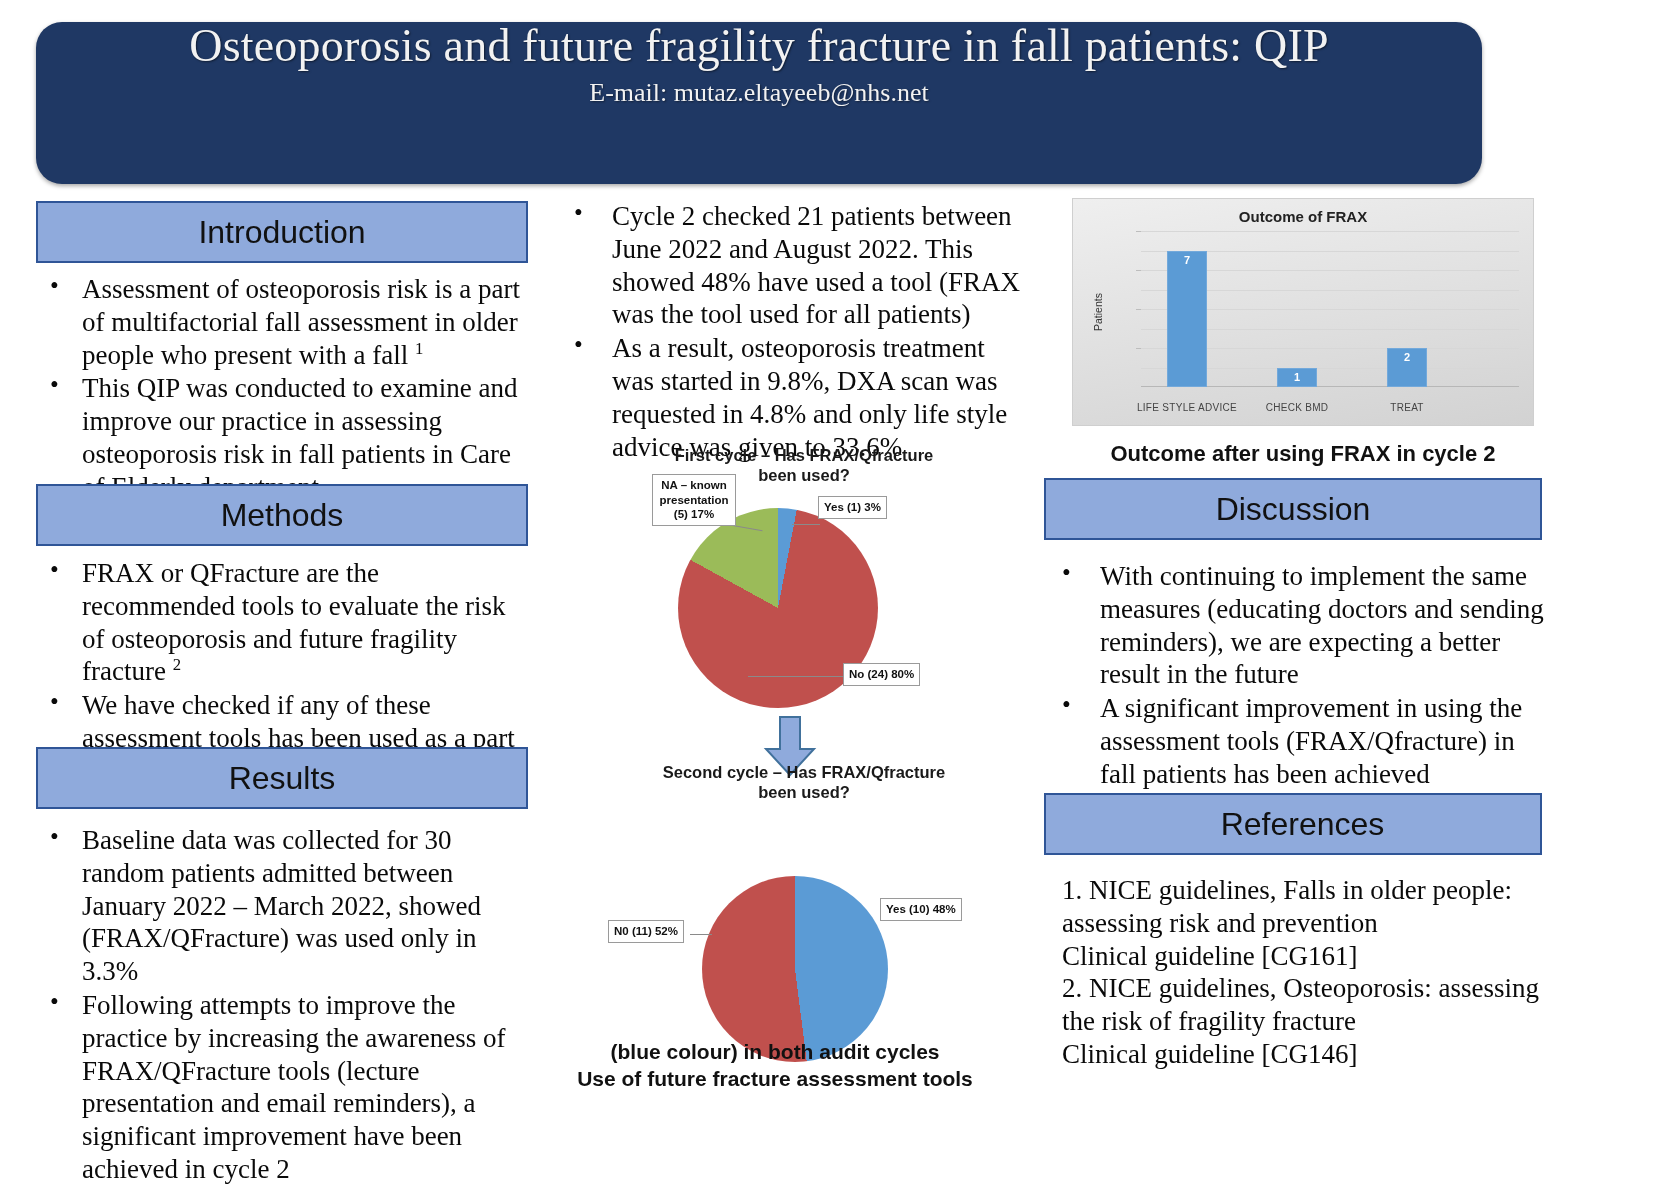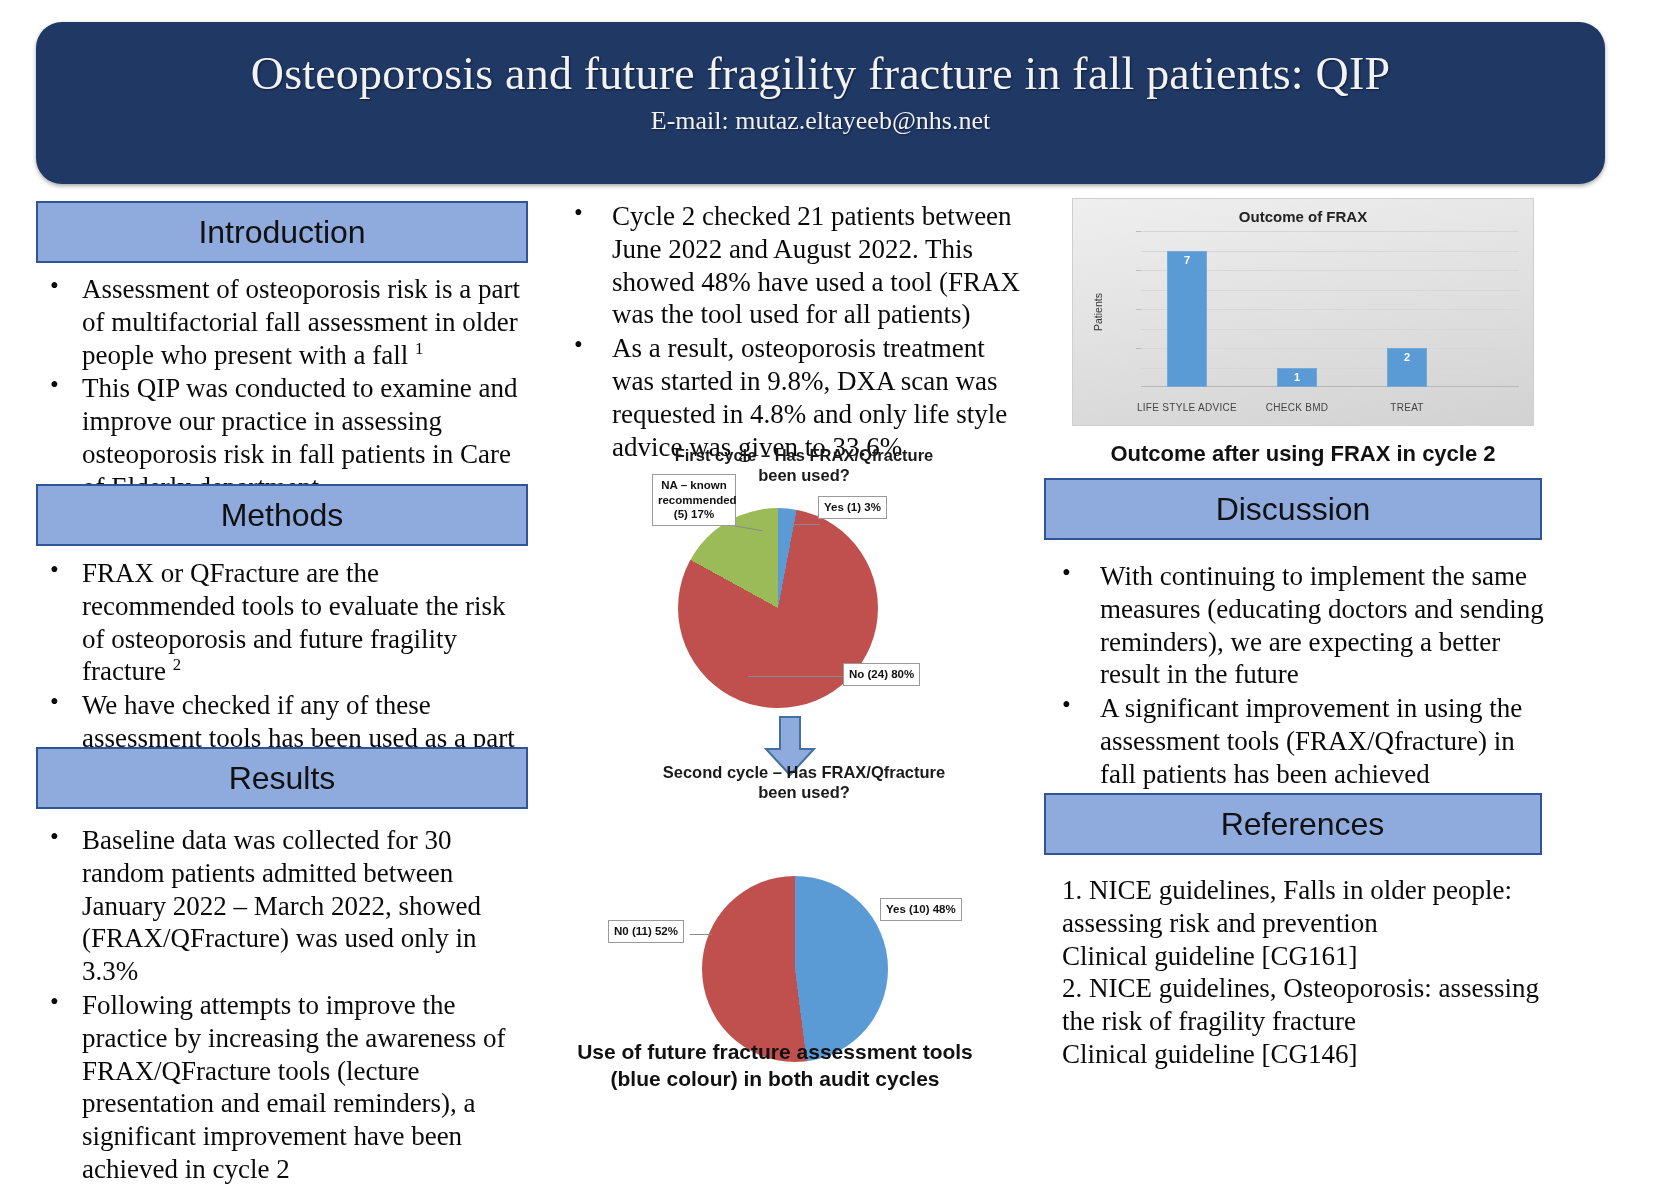--- a/index.html
+++ b/index.html
@@ -7,25 +7,25 @@
     width:1677px;height:1186px;
     background:#ffffff;
     font-family:"Liberation Serif", serif;
     overflow:hidden;
     position:relative;
   }
   .poster{position:absolute;inset:0;}
 
   
   .title-banner{
-    position:absolute;left:36px;top:22px;width:1569px;height:162px;
+    position:absolute;left:36px;top:22px;width:1446px;height:162px;
     background:#1F3864;border-radius:26px;
     box-shadow:0 2px 4px rgba(0,0,0,.35);
     display:flex;flex-direction:column;align-items:center;justify-content:flex-start;
-    padding-top:28px;box-sizing:border-box;
+    padding-top:0;box-sizing:border-box;
   }
   .title-main{
     color:#F2F2F2;font-size:46px;line-height:1.05;letter-spacing:.2px;
     text-shadow:1px 1px 2px rgba(0,0,0,.5);
     font-family:"Liberation Serif", serif;white-space:nowrap;
   }
   .title-sub{
     color:#F2F2F2;font-size:26px;line-height:1.28;margin-top:6px;
     text-shadow:1px 1px 2px rgba(0,0,0,.45);
   }
@@ -175,21 +175,21 @@
 
   <div class="leader" style="left:792px;top:524px;width:28px;"></div>
   <div class="callout" style="left:818px;top:496px;">Yes (1) 3%</div>
 
   <div class="leader" style="left:748px;top:676px;width:96px;"></div>
   <div class="callout" style="left:843px;top:663px;">No (24) 80%</div>
 
   <div class="leader" style="left:727px;top:524px;width:36px;transform:rotate(10deg);"></div>
   <div class="callout multi" style="left:652px;top:474px;width:84px;">
     <span>NA – known</span><br>
-    <span>recommended</span><br>
+    <span>presentation</span><br>
     <span>(5) 17%</span>
   </div>
 
   <svg class="arrow-down" style="left:762px;top:715px;" viewBox="0 0 56 62">
     <polygon points="18,2 38,2 38,34 52,34 28,60 4,34 18,34" fill="#8FAADC" stroke="#41719C" stroke-width="2"></polygon>
   </svg>
 
   <div class="pie-title" style="left:618px;top:762px;width:372px;">
     <div>Second cycle – Has FRAX/Qfracture</div>
     <div>been used?</div>
@@ -200,22 +200,22 @@
           #5B9BD5 0deg 172.8deg,
           #C0504D 172.8deg 360deg);"></div>
 
   <div class="leader" style="left:880px;top:912px;width:18px;"></div>
   <div class="callout" style="left:880px;top:898px;">Yes (10) 48%</div>
 
   <div class="leader" style="left:690px;top:934px;width:22px;"></div>
   <div class="callout" style="left:608px;top:920px;">N0 (11) 52%</div>
 
   <div class="fig-caption" style="left:560px;top:1038px;width:430px;font-size:21px;line-height:1.3;">
+    <div>(blue colour) in  both audit cycles</div>
     <div>Use of future fracture assessment tools</div>
-    <div>(blue colour) in  both audit cycles</div>
   </div>
 
   <div class="bar-panel">
     <div class="bar-title">Outcome of FRAX</div>
     <div class="ytitle">Patients</div>
 
     <div class="plot">
       <div class="gridline" style="top:0%;"></div>
       <div class="gridline" style="top:12.5%;"></div>
       <div class="gridline" style="top:25%;"></div>

